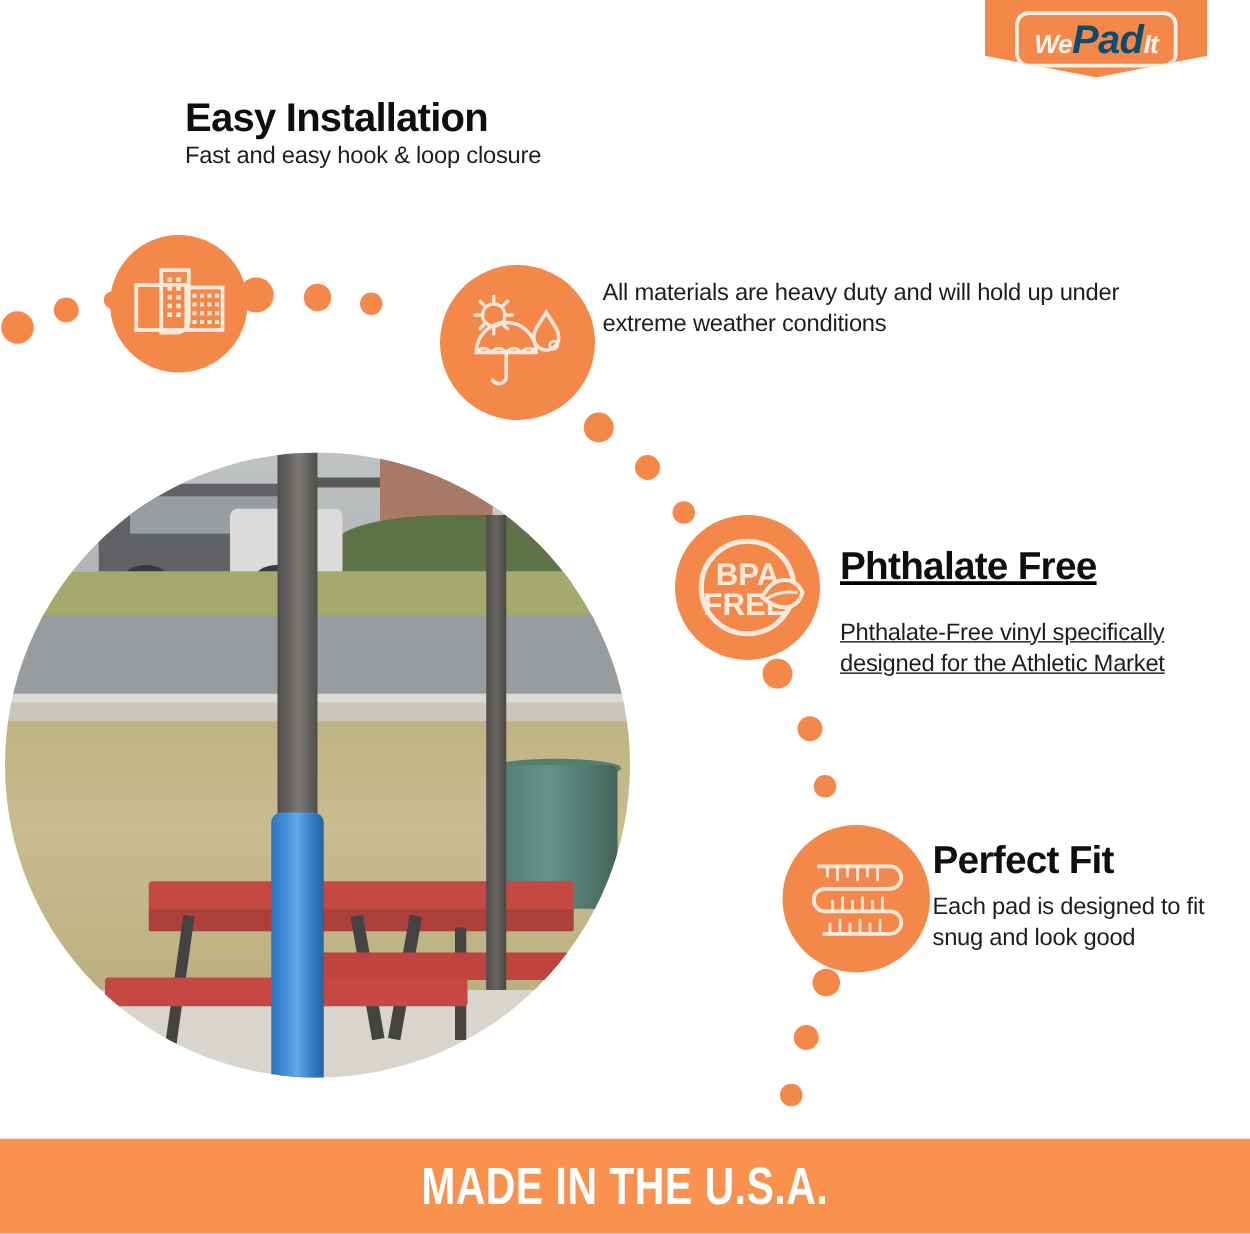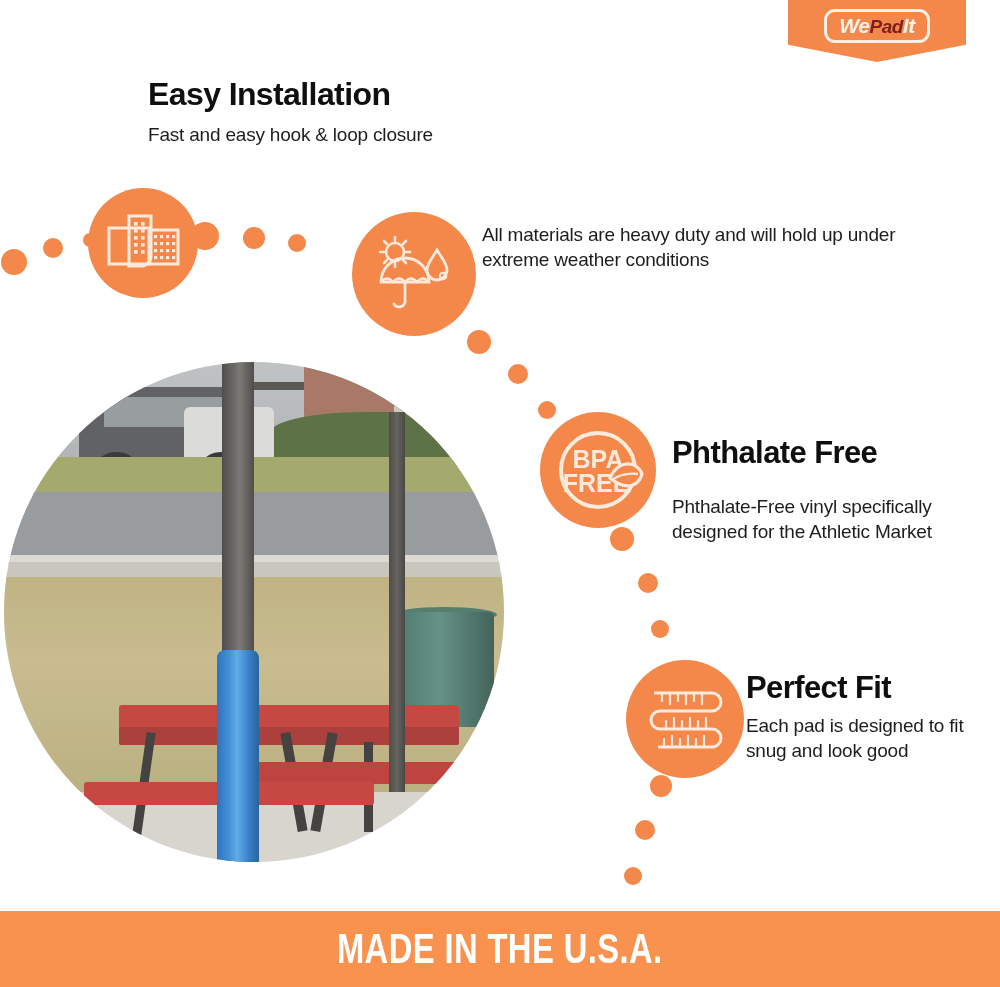--- a/index.html
+++ b/index.html
@@ -25,45 +25,45 @@
     border:3px solid #FCEFE4;
     border-radius:11px;
     padding:3px 12px 4px 12px;
     display:flex; align-items:baseline;
     line-height:1;
   }
   .logo-we, .logo-it{
     color:#FDF3EA; font-size:21px; font-weight:bold; letter-spacing:-0.5px;
   }
   .logo-pad{
-    color:#7f1d1d; font-size:19px; font-weight:bold; letter-spacing:-0.5px;
+    color:#0c4a6e; font-size:32px; font-weight:bold; letter-spacing:-0.5px;
   }
 
   
   .feat-title{
     font-size:31px; font-weight:bold; color:#100F10;
     letter-spacing:-0.6px; line-height:1.05;
   }
   .feat-sub{
     font-size:19px; color:#1D1D1D; line-height:1.32; letter-spacing:-0.2px;
   }
 
   .block{ position:absolute; }
 
   
   #block-install{ left:148px; top:78px; width:430px; }
   #block-install .feat-title{ font-size:32px; }
-  #block-install .feat-sub{ margin-top:10px; }
+  #block-install .feat-sub{ }
 
   
   #block-weather{ left:482px; top:213px; width:420px; }
   #block-weather .feat-sub{ margin-top:9px; }
 
   
-  #block-phthalate{ left:672px; top:437px; width:300px; }
+  #block-phthalate{ left:672px; top:437px; width:300px;text-decoration:underline; }
   #block-phthalate .feat-sub{ margin-top:24px; }
 
   
   #block-fit{ left:746px; top:672px; width:250px; }
   #block-fit .feat-sub{ margin-top:8px; }
 
   
   .bubble{
     position:absolute; border-radius:50%;
     background:#F4884A;

